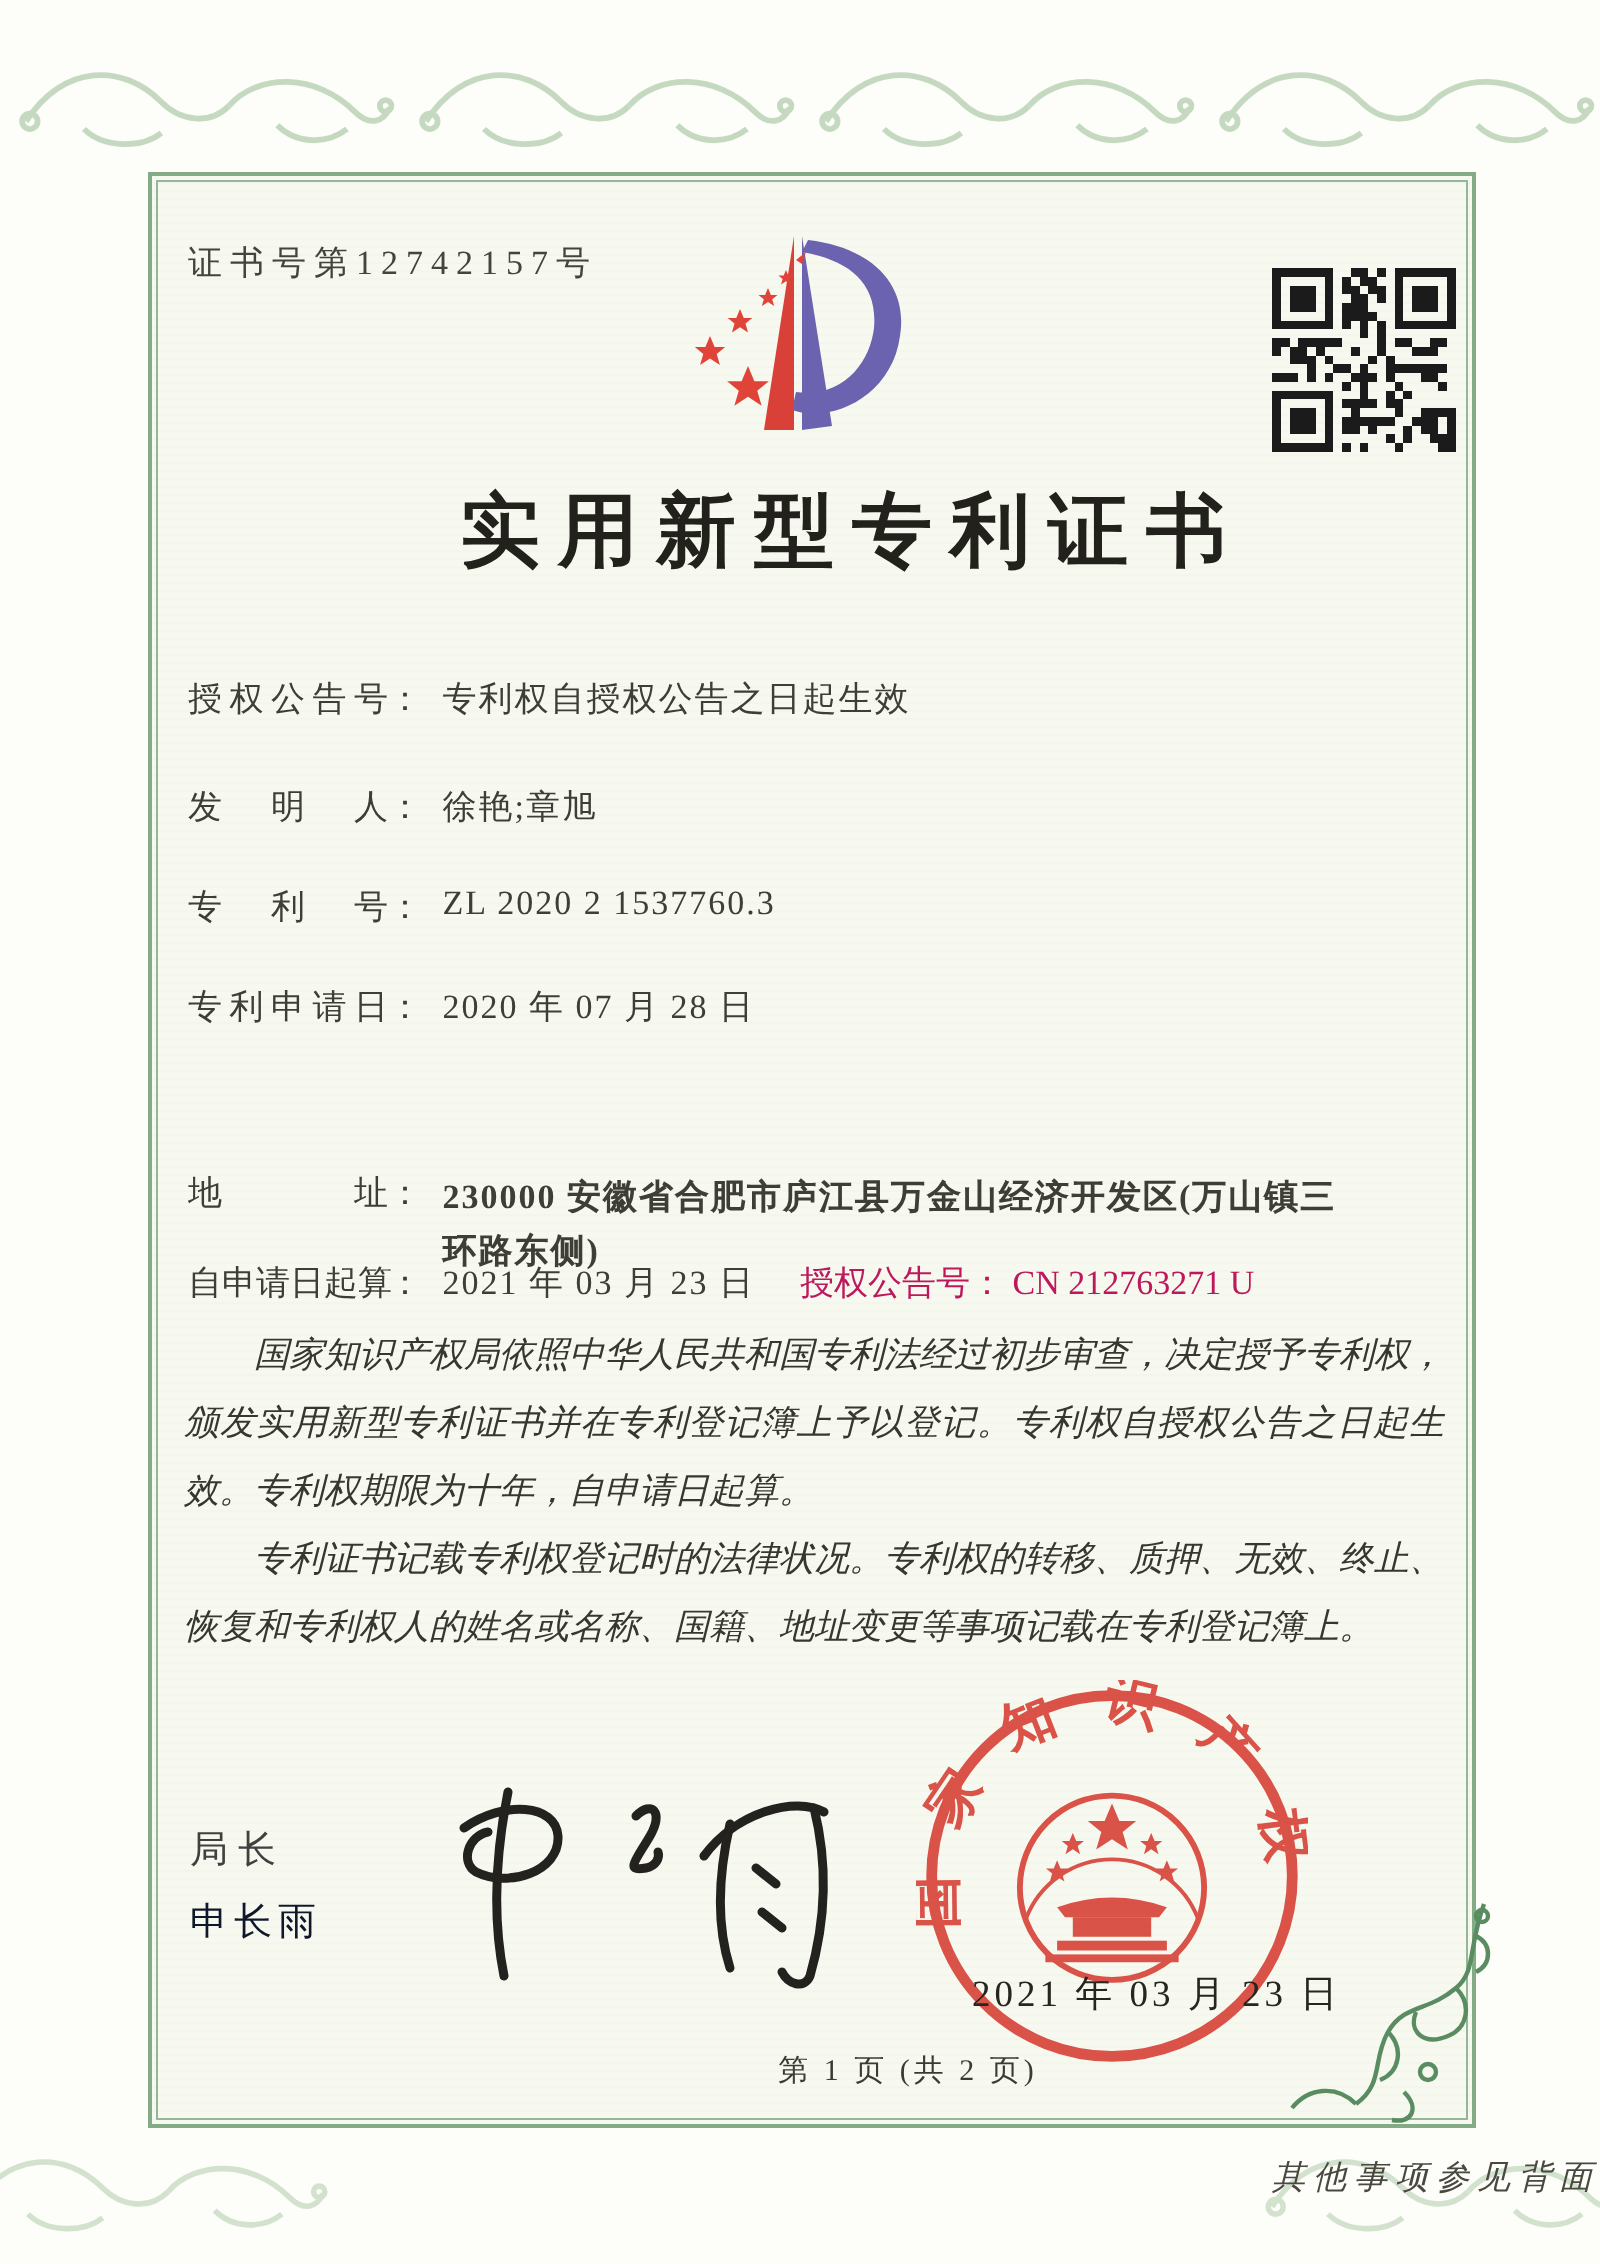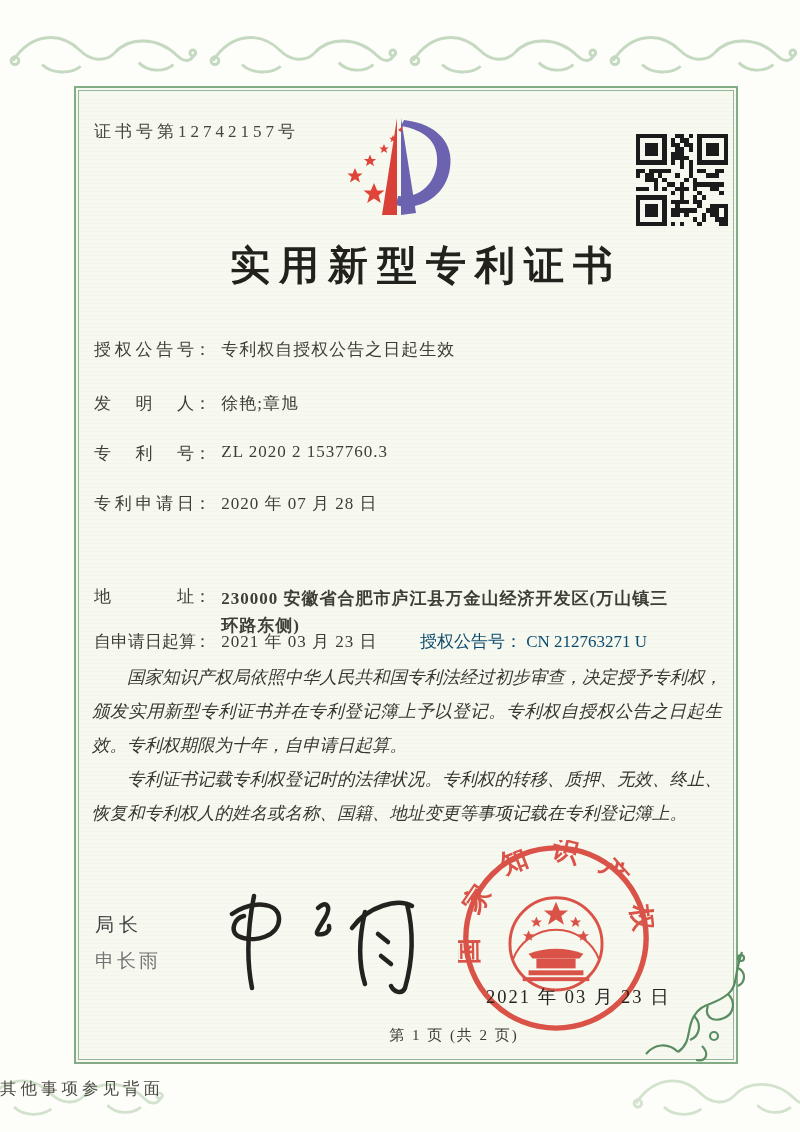--- a/index.html
+++ b/index.html
@@ -19,34 +19,34 @@
   .logo{position:absolute;left:336px;top:110px;}
   .qr{position:absolute;left:636px;top:134px;width:92px;height:92px;}
   .title{position:absolute;left:74px;top:238px;width:664px;text-align:center;
          font-size:40px;font-weight:700;letter-spacing:9px;color:#22211c;padding-left:20px;}
   
   .row{position:absolute;left:94px;font-size:17px;color:#3f3e36;white-space:nowrap;}
   .row .lab{display:inline-block;width:100px;text-align:justify;text-align-last:justify;vertical-align:top;}
   .row .col{display:inline-block;vertical-align:top;}
   .row .val{display:inline-block;margin-left:6px;letter-spacing:1px;vertical-align:top;}
   .row .val.addr{width:452px;white-space:normal;line-height:27px;font-weight:bold;}
-  .row2{position:absolute;left:420px;top:630px;font-size:17px;white-space:nowrap;color:#0c4a6e;}
+  .row2{position:absolute;left:400px;top:630px;font-size:17px;white-space:nowrap;color:#be185d;}
   
   .body-text{position:absolute;left:92px;top:660px;width:630px;
              font-style:italic;font-size:17.5px;line-height:34px;color:#38372f;text-align:justify;}
   .body-text p{margin:0;text-indent:2em;}
   
   .issuer-title{position:absolute;left:95px;top:912px;font-size:19px;letter-spacing:5px;color:#404040;}
-  .issuer-name{position:absolute;left:95px;top:948px;font-size:19px;letter-spacing:3px;color:#737373;}
+  .issuer-name{position:absolute;left:95px;top:948px;font-size:19px;letter-spacing:3px;color:#0f172a;}
   .sig{position:absolute;left:202px;top:876px;}
   .seal{position:absolute;left:458px;top:840px;opacity:.92;}
   .seal-date{position:absolute;left:486px;top:984px;font-size:18.5px;letter-spacing:2px;color:#26251f;z-index:5;}
   .page-num{position:absolute;left:74px;top:1026px;width:760px;text-align:center;font-size:15px;letter-spacing:2px;color:#3b3a33;}
-  .back-note{position:absolute;left:0;top:1078px;width:800px;text-align:left;
-             font-size:16.5px;letter-spacing:4px;color:#4a4940;}
+  .back-note{position:absolute;left:0;top:1078px;width:800px;text-align:right;
+             font-style:italic;font-size:16.5px;letter-spacing:4px;color:#4a4940;}
 </style>
 </head>
 <body>
 
 <div class="page">
 
   <svg width="0" height="0" style="position:absolute">
     <defs>
       <symbol id="star" viewBox="-10 -10 20 20">
         <polygon points="0,-10 2.9,-3.1 9.5,-3.1 4.2,1.2 6.2,8.1 0,4 -6.2,8.1 -4.2,1.2 -9.5,-3.1 -2.9,-3.1"></polygon>

